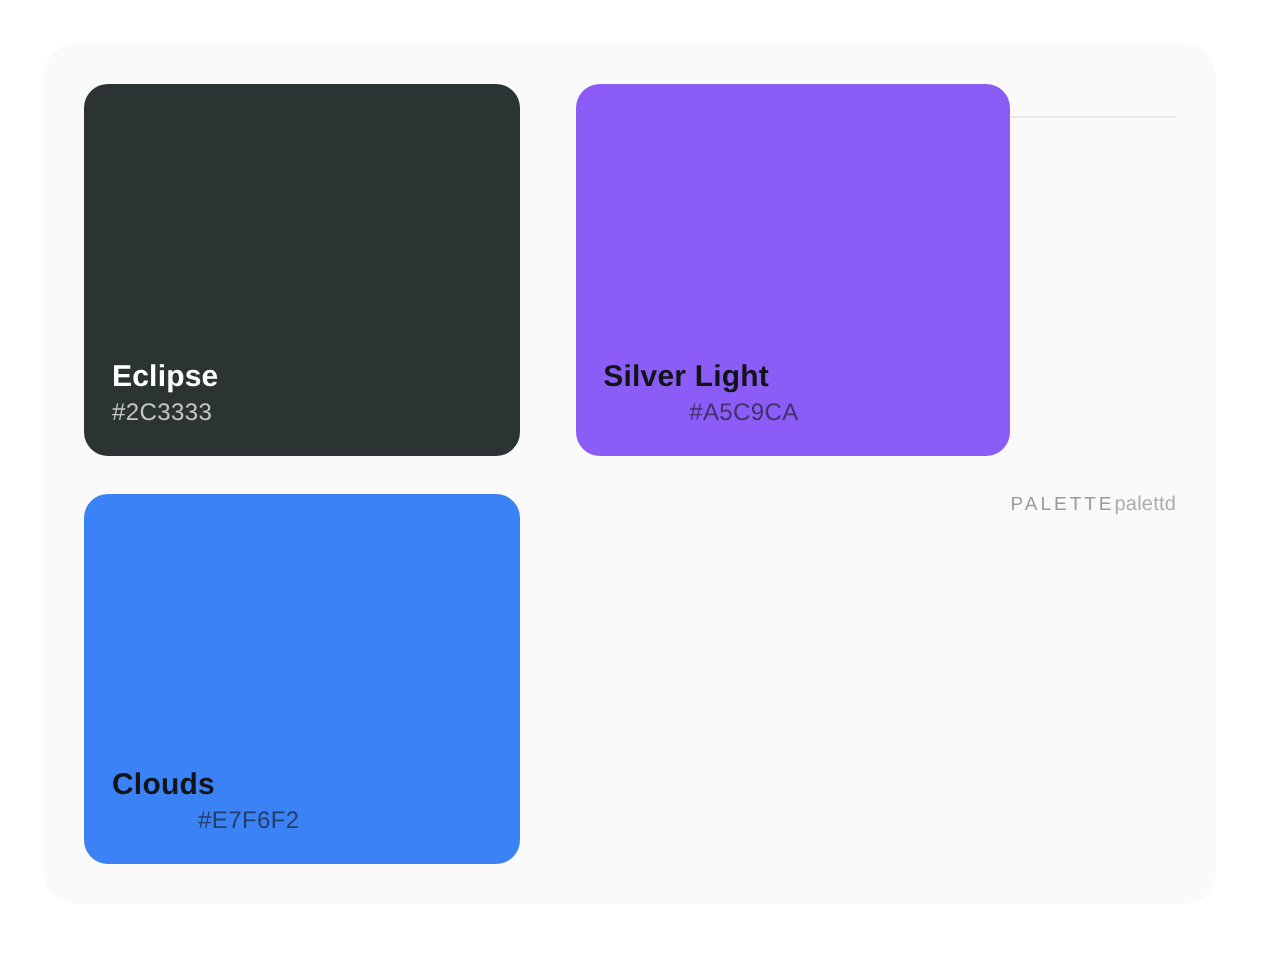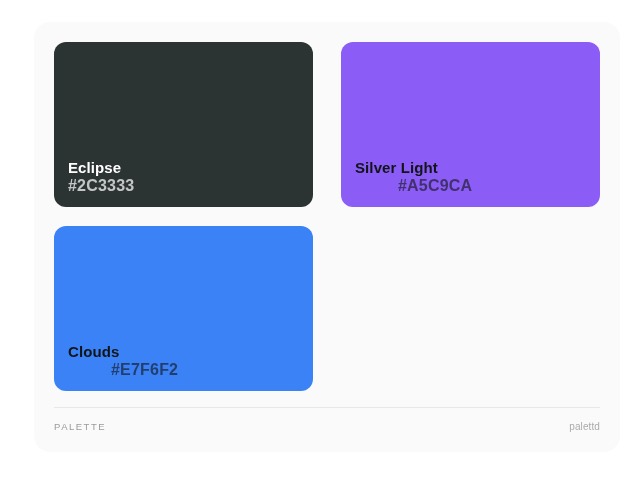--- a/index.html
+++ b/index.html
@@ -17,30 +17,30 @@
   .page {
     width: 640px;
     height: 480px;
     position: relative;
     box-sizing: border-box;
     padding: 22px 32px 42px 22px;
   }
 
   .palette-card {
     position: absolute;
-    left: 34px;
+    left: 22px;
     top: 22px;
     width: 586px;
     height: 430px;
     background: #FAFAFA;
     border-radius: 16px;
     box-sizing: border-box;
     padding: 20px;
     display: flex;
-    flex-direction: column;
+    flex-direction: row;
     justify-content: center;
   }
 
   .swatch-grid {
     display: grid;
     grid-template-columns: 1fr 1fr;
     grid-template-rows: 1fr 1fr;
     column-gap: 28px;
     row-gap: 19px;
     flex: 1 1 auto;
@@ -60,22 +60,22 @@
 
   .swatch-name {
     font-size: 15px;
     font-weight: bold;
     line-height: 19px;
     letter-spacing: 0.1px;
     margin: 0;
   }
 
   .swatch-hex {
-    font-size: 16px;
-    font-weight: bold;
+    font-size: 12px;
+    font-weight: normal;
     line-height: 15px;
     margin: 1px 0 0 0;
     letter-spacing: 0.2px;
   }
 
   .swatch.on-dark .swatch-name { color: #FFFFFF; }
   .swatch.on-dark .swatch-hex  { color: rgba(255,255,255,0.72); }
 
   .swatch.on-light .swatch-name { color: #111517; }
   .swatch.on-light .swatch-hex  { color: rgba(17,21,23,0.62); margin-left: 43px; }

